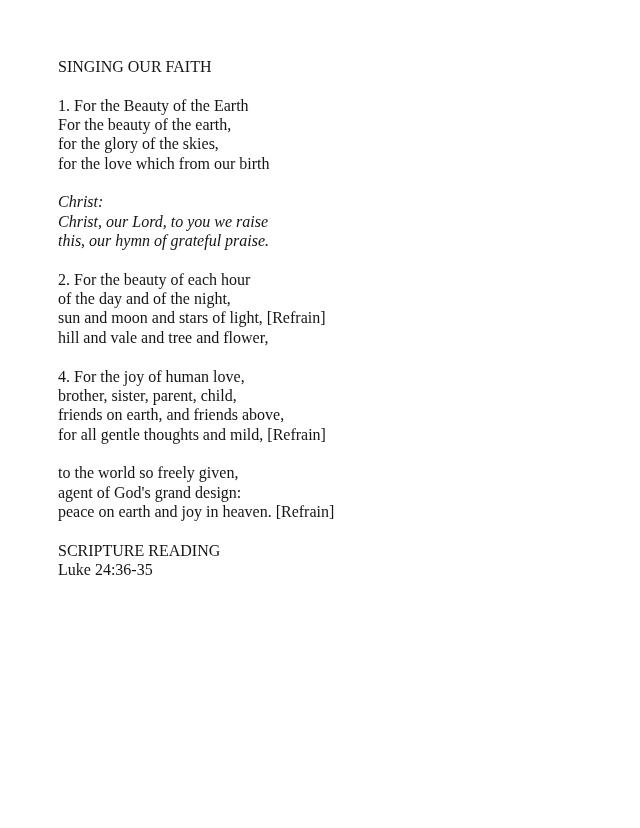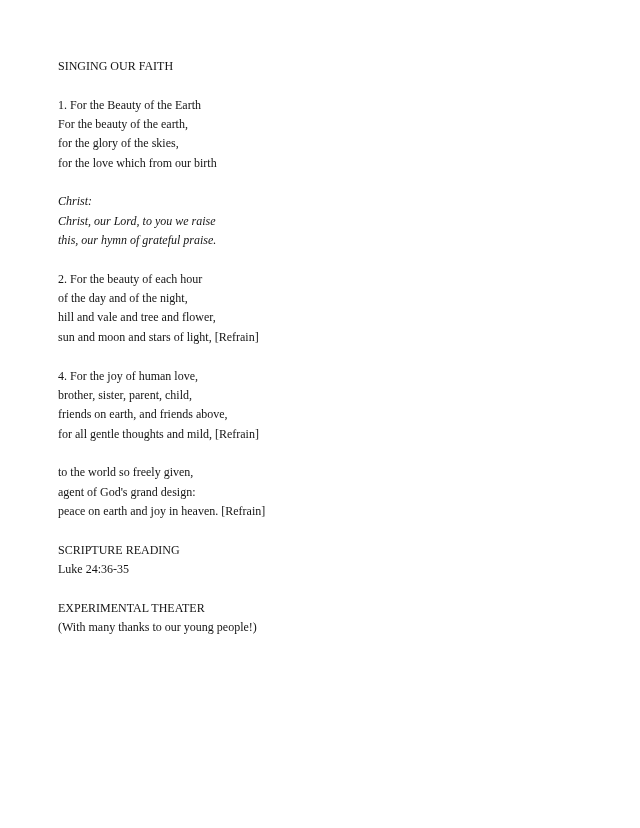--- a/index.html
+++ b/index.html
@@ -8,21 +8,21 @@
     height: 828px;
     background: #ffffff;
     overflow: hidden;
   }
   .page {
     width: 640px;
     height: 828px;
     background: #ffffff;
     padding: 57px 40px 0 58px;
     font-family: "Liberation Serif", "DejaVu Serif", serif;
-    font-size: 12px;
+    font-size: 16px;
     line-height: 19.35px;
     color: #141414;
   }
   .block { margin-bottom: 19.35px; }
   .block p { white-space: pre; }
   .refrain p { font-style: italic; }
 </style>
 </head>
 <body>
 
@@ -41,40 +41,36 @@
 
   <div class="block refrain">
     <p>Christ:</p>
     <p>Christ, our Lord, to you we raise</p>
     <p>this, our hymn of grateful praise.</p>
   </div>
 
   <div class="block">
     <p>2. For the beauty of each hour</p>
     <p>of the day and of the night,</p>
+    <p>sun and moon and stars of light, [Refrain]</p>
     <p>hill and vale and tree and flower,</p>
-    <p>sun and moon and stars of light, [Refrain]</p>
   </div>
 
   <div class="block">
     <p>4. For the joy of human love,</p>
     <p>brother, sister, parent, child,</p>
     <p>friends on earth, and friends above,</p>
     <p>for all gentle thoughts and mild, [Refrain]</p>
   </div>
 
   <div class="block">
     <p>to the world so freely given,</p>
     <p>agent of God's grand design:</p>
     <p>peace on earth and joy in heaven. [Refrain]</p>
   </div>
 
   <div class="block">
     <p>SCRIPTURE READING</p>
     <p>Luke 24:36-35</p>
   </div>
 
-  <div class="block">
-    <p>EXPERIMENTAL THEATER</p>
-    <p>(With many thanks to our young people!)</p>
-  </div>
 
 </div>
 
 </body></html>

